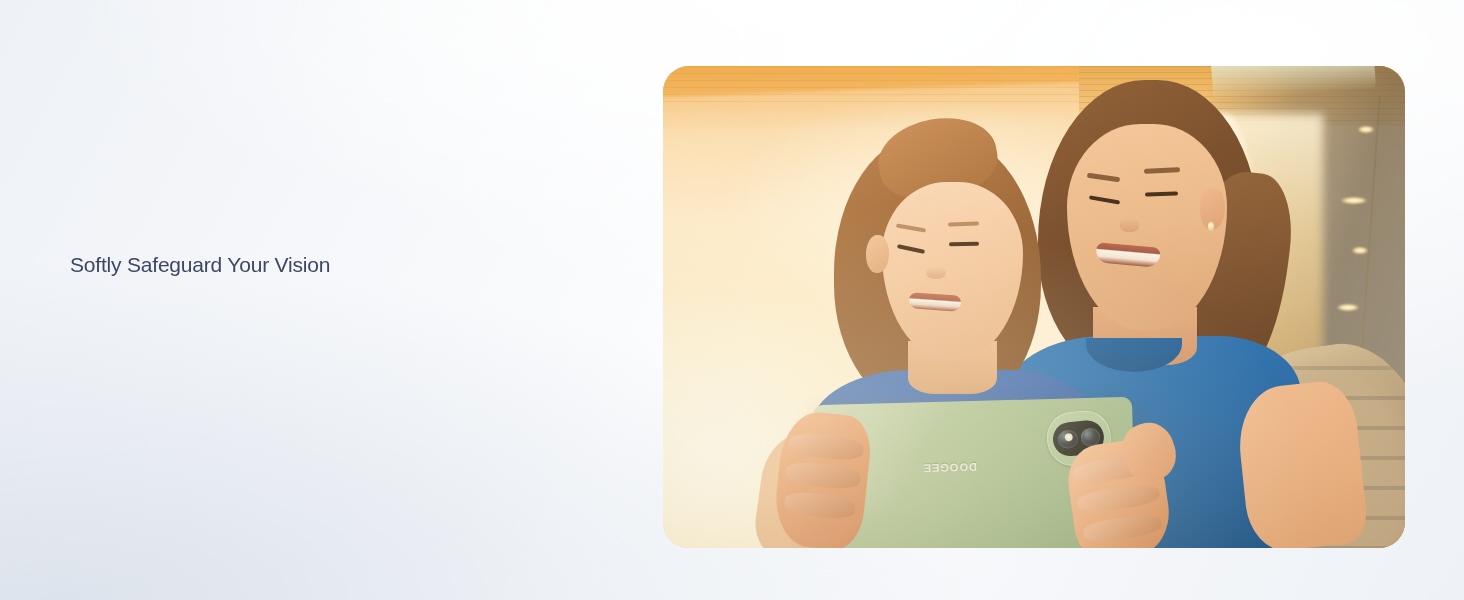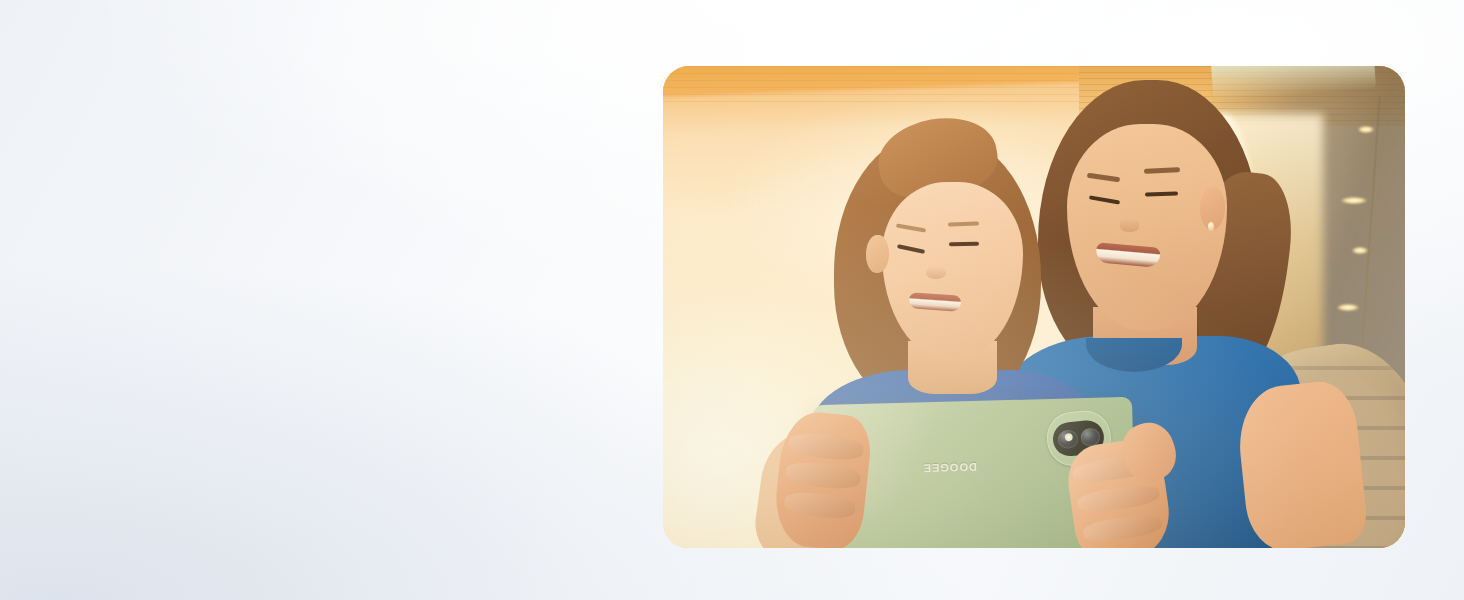--- a/index.html
+++ b/index.html
@@ -481,20 +481,21 @@
       linear-gradient(200deg, rgba(255,196,106,0.10) 0%, rgba(255,214,150,0.08) 55%, rgba(120,80,30,0.10) 100%);
     pointer-events: none;
   }
 </style>
 </head>
 <body>
 
 <div class="banner">
 
   <div class="copy">
+    <p class="subhead">Softly Safeguard Your Vision</p>
   </div>
 
   <div class="photo-card">
     <div class="scene">
 
       <div class="bg-wall"></div>
       <div class="wall-planks"></div>
       <div class="tent-ceiling"></div>
       <div class="tent-drape-right"></div>
       <div class="tent-pole-glow"></div>

